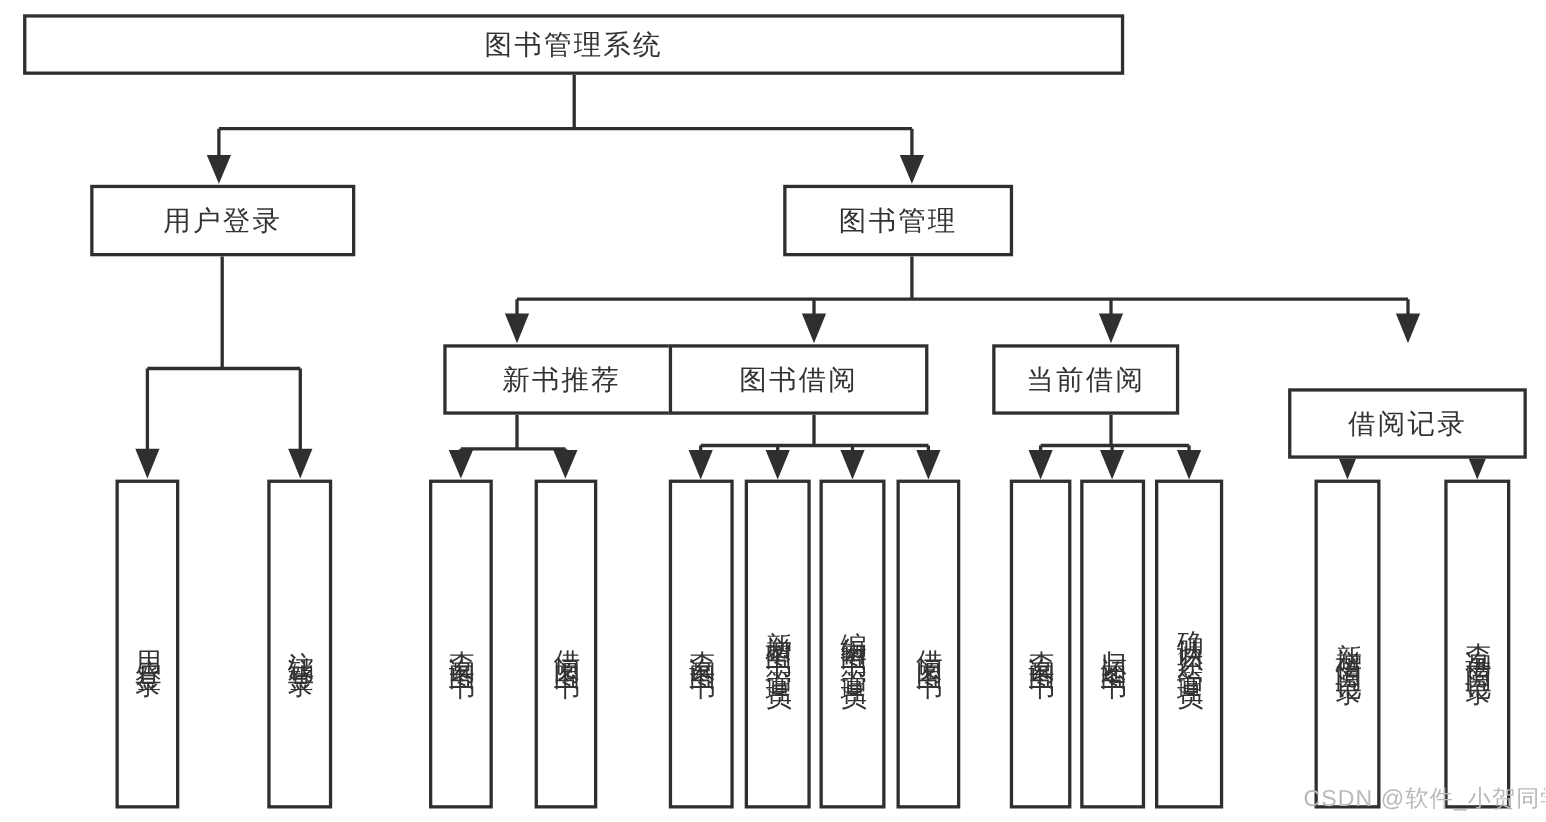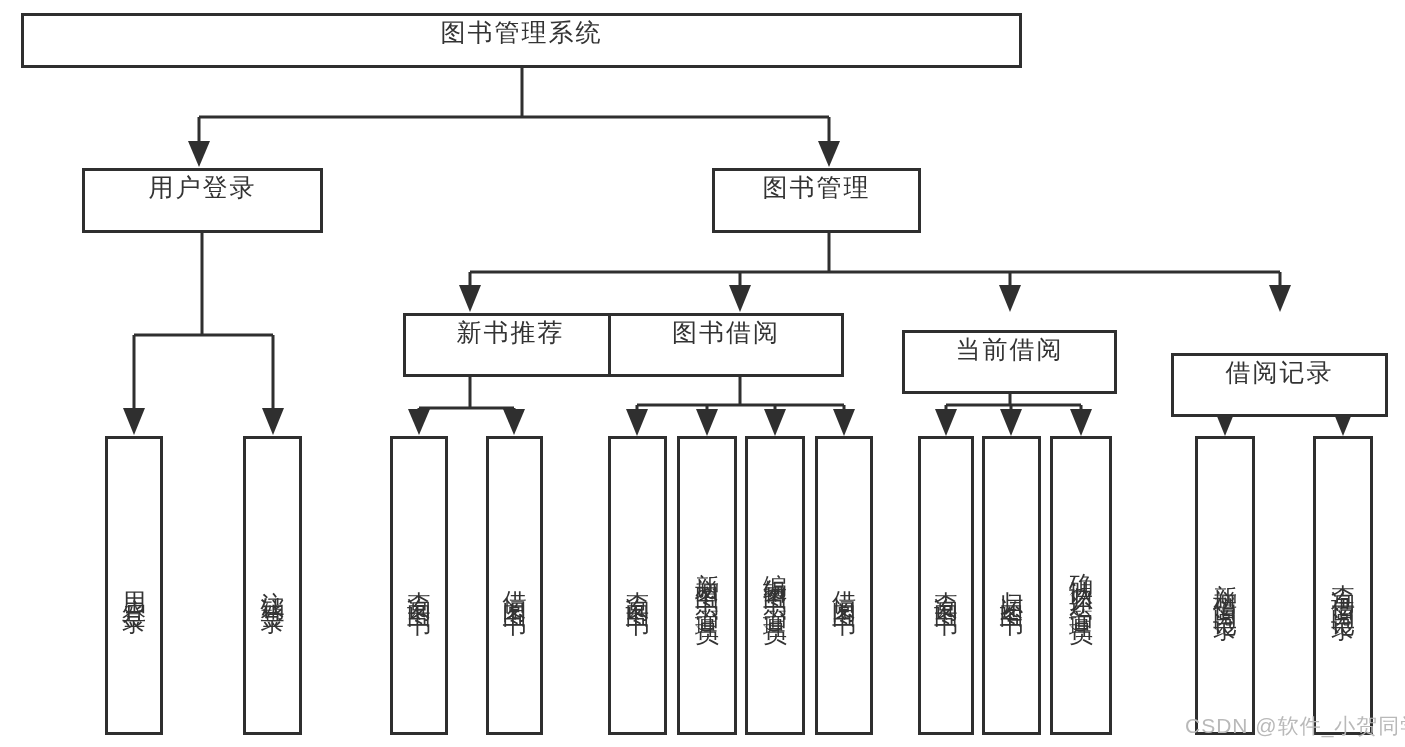--- a/index.html
+++ b/index.html
@@ -33,20 +33,21 @@
   }
   svg.connector polygon {
     fill: var(--line);
     stroke: none;
   }
   .hbox {
     position: absolute;
     border: 3px solid var(--line);
     background: var(--background);
     display: flex;
+    align-items: center;
     justify-content: center;
     font-size: 25px;
     letter-spacing: 2px;
     color: var(--text);
     white-space: nowrap;
   }
   .vbox {
     position: absolute;
     border: 3px solid var(--line);
     background: var(--background);
@@ -124,21 +125,21 @@
   <div class="hbox" style="left:712px; top:168px; width:209px; height:65px;">
     <span>图书管理</span>
   </div>
 
   <div class="hbox" style="left:363px; top:313px; width:215px; height:64px;margin-left:40px;">
     <span>新书推荐</span>
   </div>
   <div class="hbox" style="left:608px; top:313px; width:236px; height:64px;">
     <span>图书借阅</span>
   </div>
-  <div class="hbox" style="left:902px; top:313px; width:215px; height:64px;margin-top:17px;">
+  <div class="hbox" style="left:902px; top:313px; width:170px; height:64px;">
     <span>当前借阅</span>
   </div>
   <div class="hbox" style="left:1171px; top:313px; width:217px; height:64px;margin-top:40px;">
     <span>借阅记录</span>
   </div>
 
   <div class="vbox" style="left:105px; top:436px; width:58px; height:299px;">
     <span>用户登录</span>
   </div>
   <div class="vbox" style="left:243px; top:436px; width:59px; height:299px;">

